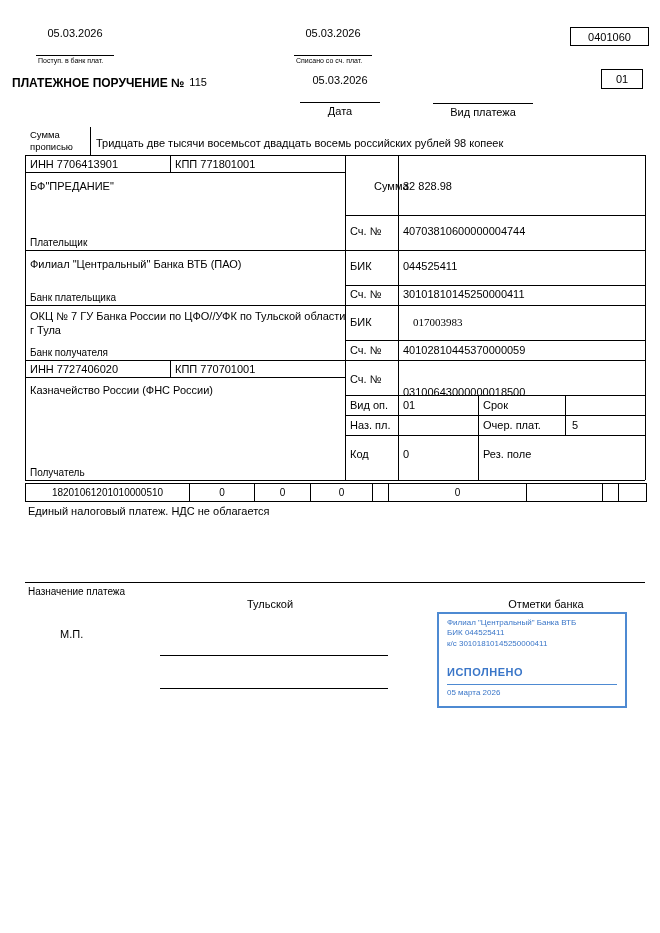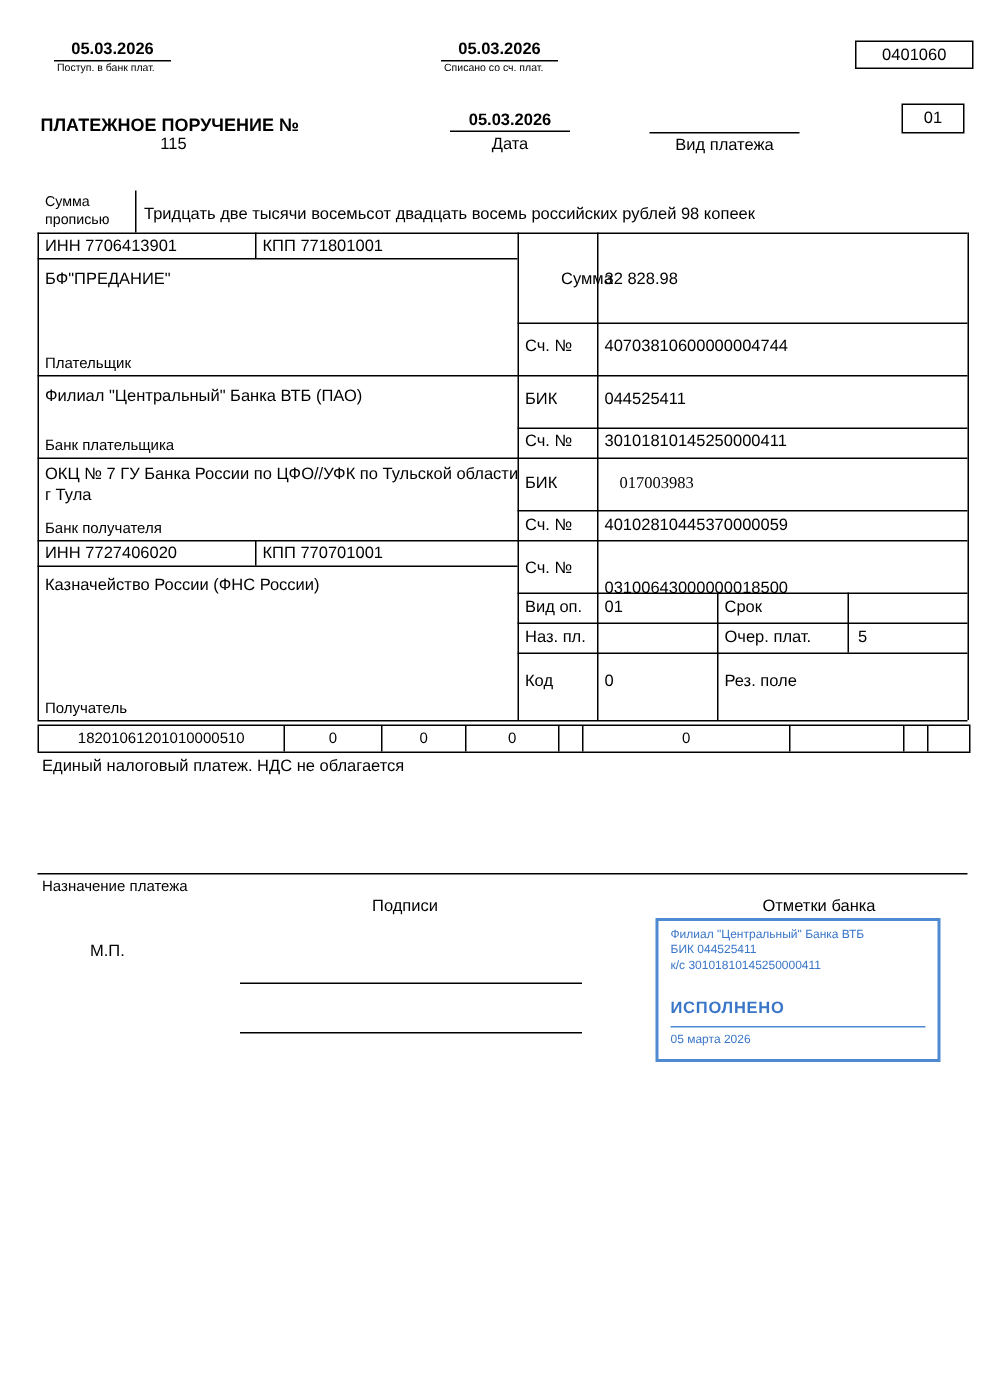--- a/index.html
+++ b/index.html
@@ -5,21 +5,21 @@
   html,body{margin:0;padding:0;background:#ffffff;}
   .page{position:relative;width:660px;height:933px;background:#fff;
         font-family:"Liberation Sans","DejaVu Sans",sans-serif;color:#000;font-size:11px;overflow:hidden;}
   .abs{position:absolute;}
   .hline{position:absolute;border-top:1px solid #000;height:0;}
   .vline{position:absolute;border-left:1px solid #000;width:0;}
   .tiny{font-size:7px;}
   .small{font-size:10px;}
   .b{font-weight:bold;}
   .ctr{text-align:center;}
-  .ul{border-bottom:1px solid #000;padding-bottom:1px;font-weight:bold;}
+  .ul{border-bottom:1px solid #000;padding-bottom:16px;}
   .bx{position:absolute;border:1px solid #000;display:flex;align-items:center;justify-content:center;}
   .taxrow{position:absolute;left:25px;top:483px;width:620px;height:17px;display:flex;border:1px solid #000;background:#fff;}
   .taxcell{border-right:1px solid #000;height:100%;display:flex;align-items:center;justify-content:center;font-size:10px;flex:0 0 auto;}
   .taxcell:last-child{border-right:0;}
   .stamp{position:absolute;left:437px;top:612px;width:190px;height:96px;border:2px solid #4e8ad2;
          color:#3a76c8;padding:4px 8px;font-size:8px;line-height:1.3;box-sizing:border-box;}
   .stamp .status{font-size:11px;font-weight:bold;margin-top:16px;letter-spacing:.5px;}
   .stamp .sline{border-top:1px solid #4e8ad2;margin:5px 0 3px 0;}
 </style>
 </head>
@@ -32,21 +32,21 @@
     <div class="tiny" style="padding-top:1px;padding-left:2px;">Поступ. в банк плат.</div>
   </div>
   <div class="abs" style="left:294px;top:27px;width:78px;">
     <div class="ul ctr">05.03.2026</div>
     <div class="tiny" style="padding-top:1px;padding-left:2px;">Списано со сч. плат.</div>
   </div>
   <div class="bx" style="left:570px;top:27px;width:77px;height:17px;">
     <span>0401060</span>
   </div>
 
-  <div class="abs" style="left:27px;top:76px;display:flex;align-items:center;flex-direction:column;">
+  <div class="abs" style="left:12px;top:76px;display:flex;align-items:flex-start;">
     <span class="b" style="font-size:12px;">ПЛАТЕЖНОЕ ПОРУЧЕНИЕ №</span>
     <span style="margin-left:5px;">115</span>
   </div>
   <div class="abs" style="left:300px;top:74px;width:80px;">
     <div class="ul ctr">05.03.2026</div>
     <div class="ctr" style="padding-top:2px;">Дата</div>
   </div>
   <div class="abs" style="left:433px;top:74px;width:100px;">
     <div class="ul" style="height:13px;"></div>
     <div class="ctr" style="padding-top:2px;">Вид платежа</div>
@@ -131,21 +131,21 @@
     <div class="taxcell" style="width:137px;">0</div>
     <div class="taxcell" style="width:75px;"></div>
     <div class="taxcell" style="width:15px;"></div>
     <div class="taxcell" style="width:33px;"></div>
   </div>
 
   <div class="abs" style="left:28px;top:505px;width:600px;">Единый налоговый платеж. НДС не облагается</div>
   <div class="hline" style="left:25px;top:582px;width:620px;"></div>
   <div class="abs small" style="left:28px;top:586px;">Назначение платежа</div>
 
-  <div class="abs ctr" style="left:200px;top:598px;width:140px;">Подписи</div>
+  <div class="abs ctr" style="left:200px;top:598px;width:140px;">Тульской</div>
   <div class="abs ctr" style="left:476px;top:598px;width:140px;">Отметки банка</div>
   <div class="abs" style="left:60px;top:628px;">М.П.</div>
   <div class="hline" style="left:160px;top:655px;width:228px;"></div>
   <div class="hline" style="left:160px;top:688px;width:228px;"></div>
 
   <div class="stamp">
     <div>Филиал "Центральный" Банка ВТБ</div>
     <div>БИК 044525411</div>
     <div>к/с 30101810145250000411</div>
     <div class="status">ИСПОЛНЕНО</div>

